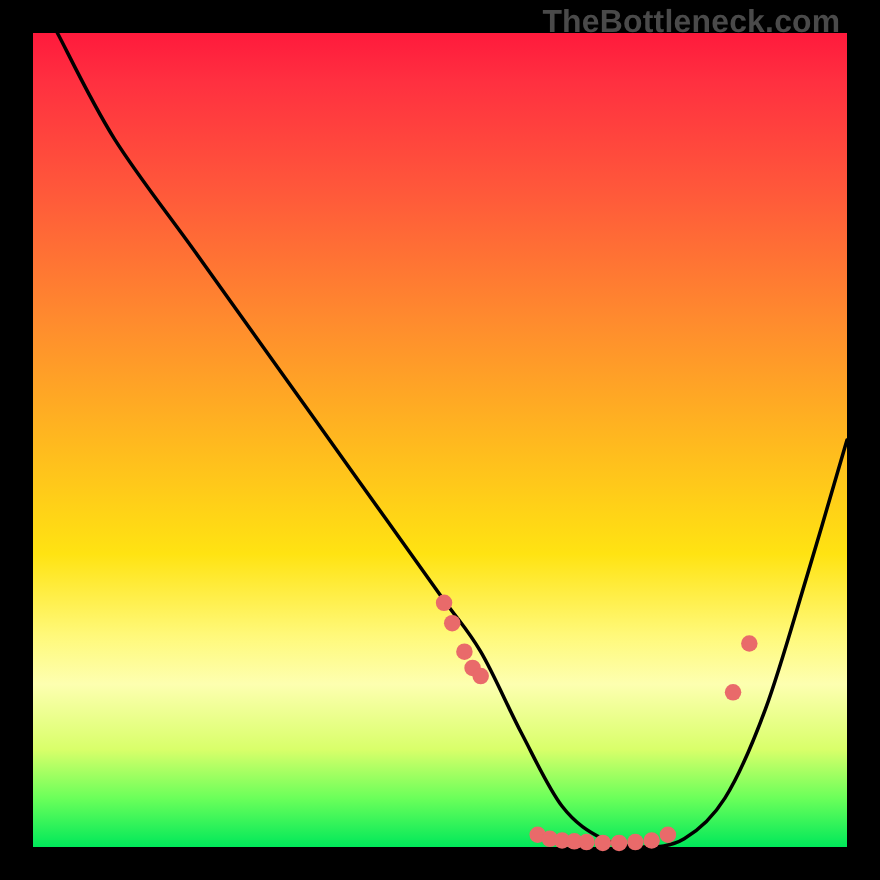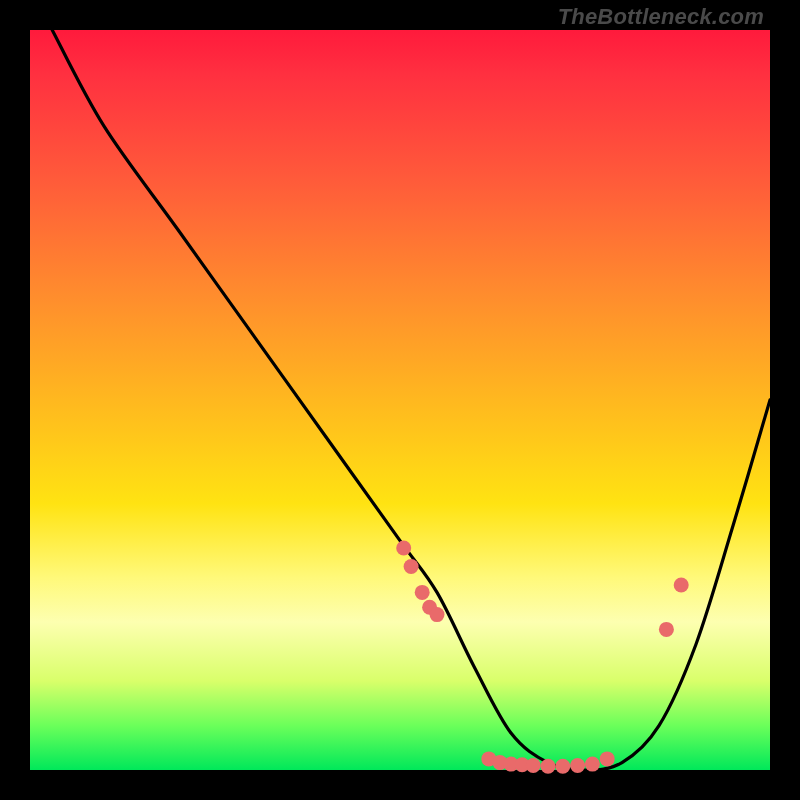--- a/index.html
+++ b/index.html
@@ -38,26 +38,25 @@
       #fdffb0 80%,
       #d9ff6a 88%,
       #6bff5a 94%,
       #00e85a 100%
     );
   }
   .watermark {
     position: absolute;
     top: 4px;
     right: 36px;
-    font-size: 22px;
+    font-size: 29px;
     font-weight: 600;
     color: #4a4a4a;
     letter-spacing: 0.2px;
     user-select: none;
-    font-style: italic;
   }
   svg.curve {
     position: absolute;
     left: 0;
     top: 0;
     width: 740px;
     height: 740px;
     overflow: visible;
   }
   .marker {

